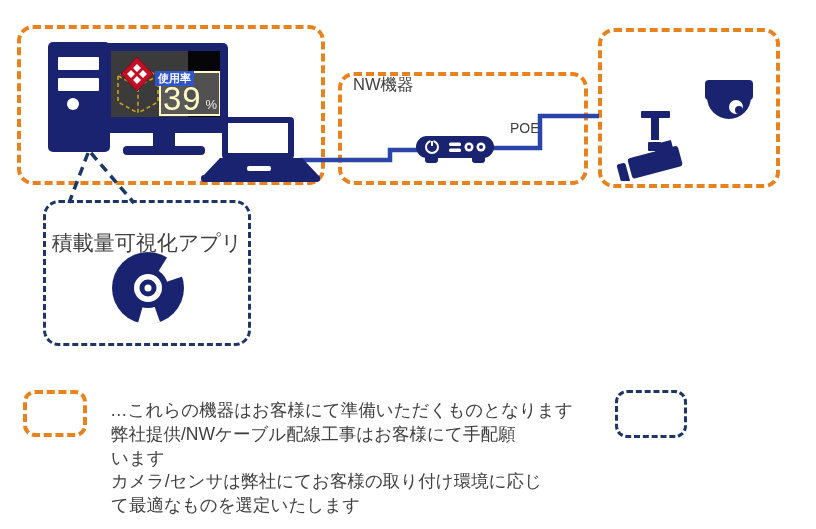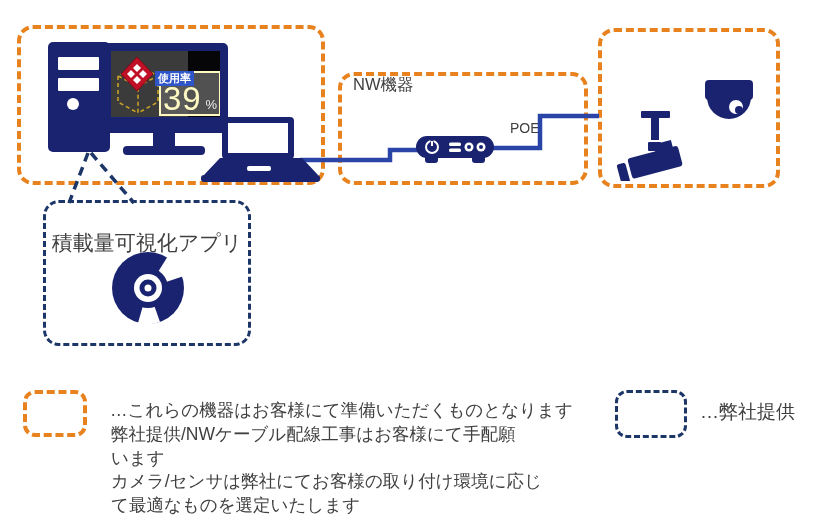--- a/index.html
+++ b/index.html
@@ -176,15 +176,14 @@
   <div class="legend-box dash-orange" style="left:23px; top:390px; width:64px; height:47px; border-width:4px; border-style:dashed;"></div>
   <div class="legend-text" style="left:90px; top:399px;margin-left:20px;">…これらの機器はお客様にて準備いただくものとなります</div>
   <div class="legend-text" style="left:111px; top:423px;">
     <div>弊社提供/NWケーブル配線工事はお客様にて手配願</div>
     <div>います</div>
     <div>カメラ/センサは弊社にてお客様の取り付け環境に応じ</div>
     <div>て最適なものを選定いたします</div>
   </div>
 
   <div class="legend-box dash-navy" style="left:615px; top:390px; width:72px; height:48px;"></div>
-  <div class="legend-text company-label" style="left:700px; top:400px;">…弊社提供</div>
 
 </div>
 
 </body></html>

